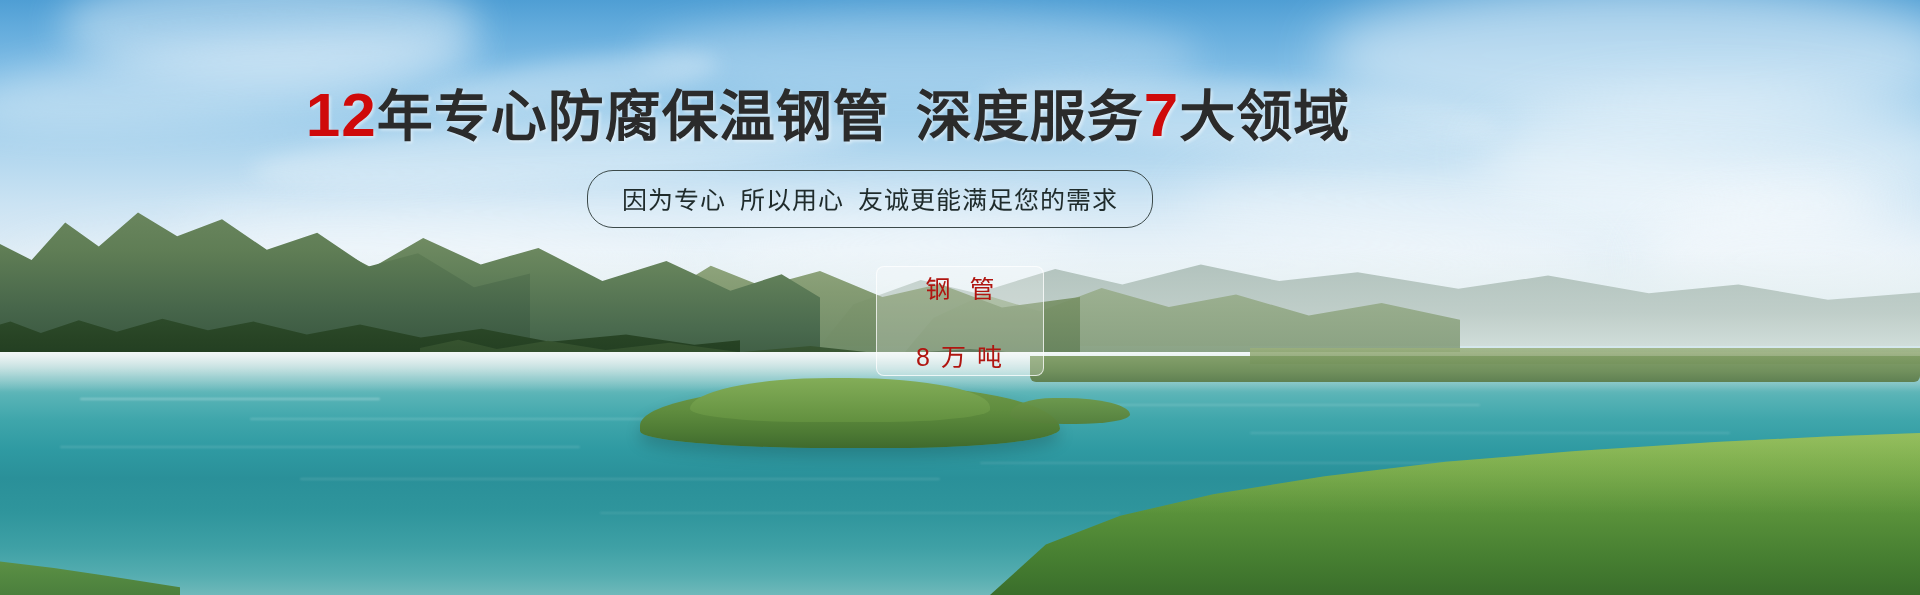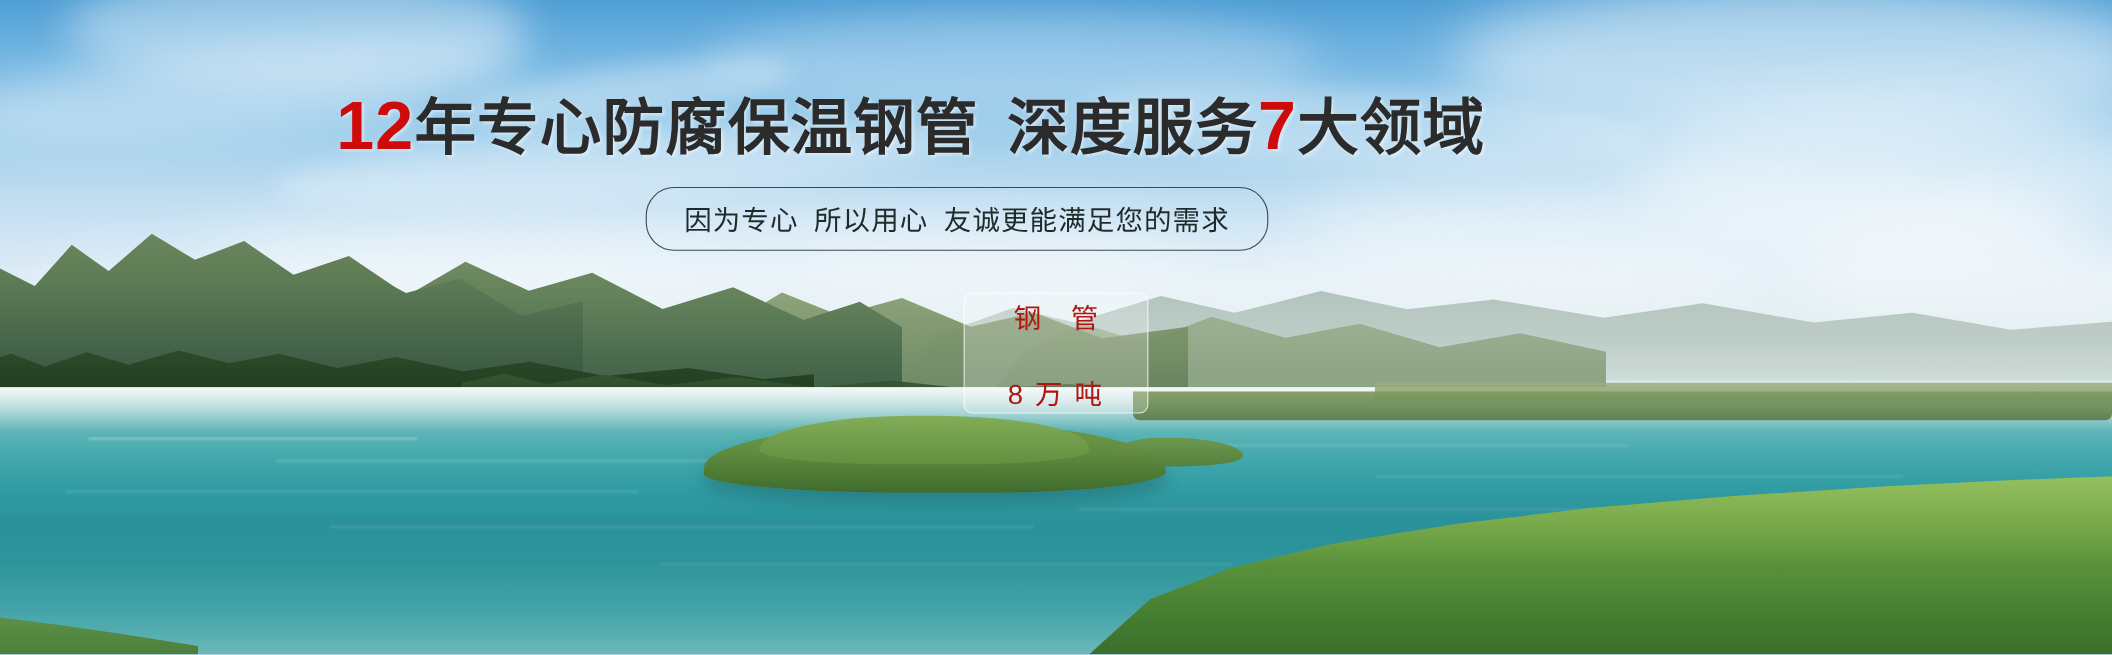--- a/index.html
+++ b/index.html
@@ -218,21 +218,21 @@
   .card{
     width:168px;height:110px;
     border:1px solid rgba(255,255,255,.75);
     border-radius:8px;
     background:rgba(255,255,255,.22);
     display:flex;flex-direction:column;align-items:center;justify-content:center;
     box-sizing:border-box;
   }
   .card .label{
     font-size:25px;color:#b01510;letter-spacing:6px;
-    text-indent:6px;margin-bottom:32px;font-weight:500;font-family:Liberation Mono, monospace;
+    text-indent:6px;margin-bottom:32px;font-weight:500;
   }
   .card .value{
     font-size:25px;color:#b01510;letter-spacing:2px;font-weight:500;
   }
   .card .value sup{font-size:15px;vertical-align:super;letter-spacing:0;}
 </style>
 </head>
 <body>
 
 <div id="banner">

